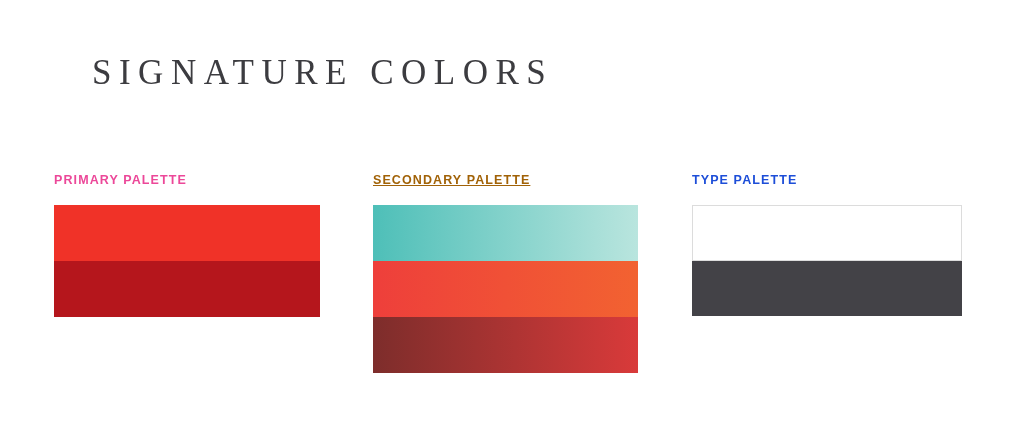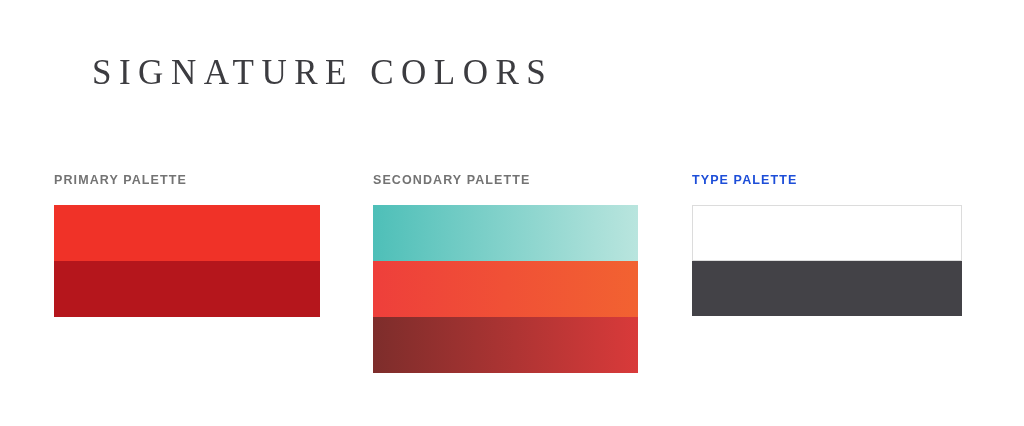--- a/index.html
+++ b/index.html
@@ -76,29 +76,29 @@
   }
 </style>
 </head>
 <body style="background: rgb(255, 255, 255);">
 
 <div class="page">
 
   <div class="page-title" style="color: rgb(60, 60, 64);">SIGNATURE COLORS</div>
 
   <div class="palette" id="palette-primary">
-    <div class="palette-label" style="color: #737373; text-align: right;">PRIMARY PALETTE</div>
+    <div class="palette-label" style="color: #ec4899; text-align: right;">PRIMARY PALETTE</div>
     <div class="swatch-stack">
       <div class="swatch" style="background: rgb(240, 50, 40);"></div>
       <div class="swatch" style="background: rgb(181, 22, 28);"></div>
     </div>
   </div>
 
   <div class="palette" id="palette-secondary">
-    <div class="palette-label" style="color: #737373;">SECONDARY PALETTE</div>
+    <div class="palette-label" style="color: #a16207; text-decoration: underline;">SECONDARY PALETTE</div>
     <div class="swatch-stack">
       <div class="swatch" style="background: linear-gradient(to right, rgb(78, 191, 184), rgb(185, 229, 222));"></div>
       <div class="swatch" style="background: linear-gradient(to right, rgb(238, 63, 59), rgb(242, 98, 49));"></div>
       <div class="swatch" style="background: linear-gradient(to right, rgb(125, 45, 43), rgb(217, 58, 58));"></div>
     </div>
   </div>
 
   <div class="palette" id="palette-type">
     <div class="palette-label" style="color: #1d4ed8;">TYPE PALETTE</div>
     <div class="swatch-stack">

